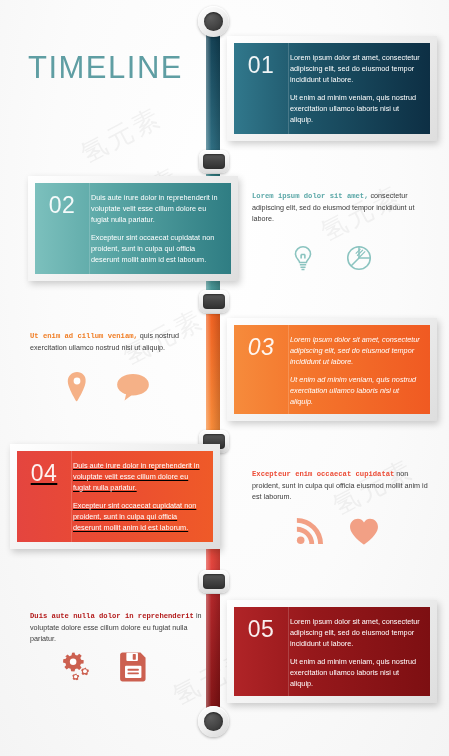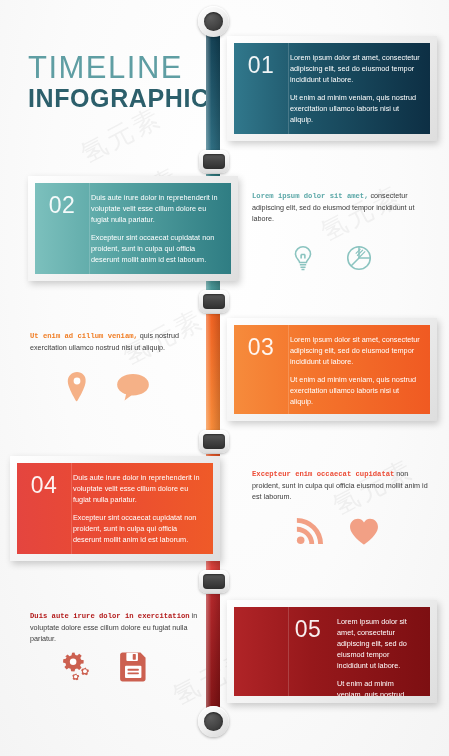--- a/index.html
+++ b/index.html
@@ -166,21 +166,20 @@
 
   <div class="wm" style="left:78px;  top:118px;">氢元素</div>
   <div class="wm" style="left:96px;  top:178px;">氢元素</div>
   <div class="wm" style="left:318px; top:196px;">氢元素</div>
   <div class="wm" style="left:120px; top:320px;">氢元素</div>
   <div class="wm" style="left:330px; top:470px;">氢元素</div>
   <div class="wm" style="left:170px; top:660px;">氢元素</div>
 
   <div id="title-block">
     <div id="title-main">TIMELINE</div>
-    <div id="title-sub">INFOGRAPHIC</div>
   </div>
 
   <div class="spine-seg" style="top:28px; height:128px; background:linear-gradient(to bottom,#0f3c50,#2d6e82);"></div>
   <div class="spine-seg" style="top:174px; height:122px; background:linear-gradient(to bottom,#2f7d83,#4a9a9a);"></div>
   <div class="spine-seg" style="top:314px; height:122px; background:linear-gradient(to bottom,#f0601f,#f78b37);"></div>
   <div class="spine-seg" style="top:454px; height:122px; background:linear-gradient(to bottom,#ee5a28,#e03f3c);"></div>
   <div class="spine-seg" style="top:594px; height:118px; background:linear-gradient(to bottom,#b22427,#7e1012);"></div>
 
   <div class="cap" style="top:6px;">
     <div class="inner"></div>
@@ -234,21 +233,21 @@
       <path d="M14 12.3v4.2M18 12.3v4.2M14 12.3h4"></path>
     </svg>
     <svg width="30" height="30" viewBox="0 0 32 32" fill="none" stroke="#8bc4c0" stroke-width="1.7">
       <circle cx="16" cy="16" r="12"></circle>
       <path d="M16 16 L16 4 M16 16 L28 16 M16 16 L7.5 24.5"></path>
       <path d="M17.6 6.2 L12.5 11.3 M20.2 7.4 L14 13.6 M22.6 9 L15.6 16" stroke-width="1.3"></path>
     </svg>
   </div>
 
   <div class="panel-frame" style="left:227px; top:318px; width:210px; height:103px;">
-    <div class="panel-body" style="background:linear-gradient(to right,#f68b3c 0%,#f4752c 38%,#f05a22 100%);">
+    <div class="panel-body" style="background:linear-gradient(to right,#f68b3c 0%,#f4752c 38%,#f05a22 100%);font-style:italic;">
       <div class="divider"></div>
       <div class="panel-num">03</div>
       <div class="panel-text">
         <p>Lorem ipsum dolor sit amet, consectetur adipiscing elit, sed do eiusmod tempor incididunt ut labore.</p>
         <p>Ut enim ad minim veniam, quis nostrud exercitation ullamco laboris nisi ut aliquip.</p>
       </div>
     </div>
   </div>
 
   <div class="blurb" style="left:30px; top:330px; width:180px;">
@@ -258,21 +257,21 @@
     <svg width="26" height="30" viewBox="0 0 24 30" fill="#f5b187">
       <path d="M12 0C6.9 0 2.8 4.1 2.8 9.2c0 6.5 8 19.3 8.5 19.9.2.3.6.3.8 0 .5-.6 8.5-13.4 8.5-19.9C21.2 4.1 17.1 0 12 0z"></path>
       <circle cx="12" cy="9" r="3.4" fill="#ffffff"></circle>
     </svg>
     <svg width="34" height="28" viewBox="0 0 36 30" fill="#f5b187">
       <ellipse cx="18" cy="12.5" rx="17" ry="11.5"></ellipse>
       <path d="M11 21 L9 29.5 L17.5 23z"></path>
     </svg>
   </div>
 
-  <div class="panel-frame" style="left:10px; top:456px; width:210px; height:105px;">
+  <div class="panel-frame" style="left:10px; top:444px; width:210px; height:105px;text-decoration:underline;">
     <div class="panel-body" style="background:linear-gradient(to right,#e4453f 0%,#ea4b33 42%,#ef5a28 100%);">
       <div class="divider"></div>
       <div class="panel-num">04</div>
       <div class="panel-text">
         <p>Duis aute irure dolor in reprehenderit in voluptate velit esse cillum dolore eu fugiat nulla pariatur.</p>
         <p>Excepteur sint occaecat cupidatat non proident, sunt in culpa qui officia deserunt mollit anim id est laborum.</p>
       </div>
     </div>
   </div>
 
@@ -284,32 +283,32 @@
       <circle cx="5.2" cy="24.8" r="4.2"></circle>
       <path d="M1 15.2a13.8 13.8 0 0 1 13.8 13.8h5.4A19.2 19.2 0 0 0 1 9.8z"></path>
       <path d="M1 5.4A23.6 23.6 0 0 1 24.6 29H30A29 29 0 0 0 1 0z"></path>
     </svg>
     <svg width="30" height="27" viewBox="0 0 32 29" fill="#f2a085">
       <path d="M16 28.5S1 18.8 1 9.6C1 4.6 4.9.9 9.5.9c3 0 5.3 1.6 6.5 3.9C17.2 2.5 19.5.9 22.5.9 27.1.9 31 4.6 31 9.6c0 9.2-15 18.9-15 18.9z"></path>
     </svg>
   </div>
 
   <div class="panel-frame" style="left:227px; top:600px; width:210px; height:103px;">
-    <div class="panel-body" style="background:linear-gradient(to right,#b02427 0%,#96181b 40%,#7d0f12 100%);padding-left:47px;">
+    <div class="panel-body" style="background:linear-gradient(to right,#b02427 0%,#96181b 40%,#7d0f12 100%);">
       <div class="divider"></div>
       <div class="panel-num">05</div>
       <div class="panel-text">
         <p>Lorem ipsum dolor sit amet, consectetur adipiscing elit, sed do eiusmod tempor incididunt ut labore.</p>
         <p>Ut enim ad minim veniam, quis nostrud exercitation ullamco laboris nisi ut aliquip.</p>
       </div>
     </div>
   </div>
 
   <div class="blurb" style="left:30px; top:610px; width:180px;">
-    <span class="hl" style="color:#b31b1b;">Duis aute irure dolor in exercitation</span><span> in voluptate dolore esse cillum dolore eu fugiat nulla pariatur.</span>
+    <span class="hl" style="color:#b31b1b;">Duis aute nulla dolor in reprehenderit</span><span> in voluptate dolore esse cillum dolore eu fugiat nulla pariatur.</span>
   </div>
   <div class="icon-row" style="left:62px; top:652px;">
     <svg width="32" height="30" viewBox="0 0 34 32" fill="#cc6050">
       <path d="M13.2 0.5l1 2.6a8.8 8.8 0 0 1 2 .5l2.1-1.8 2.6 2.3-1.5 2.3c.4.6.7 1.2.9 1.9l2.8.5-.2 3.5-2.8.3c-.2.7-.5 1.3-.9 1.9l1.6 2.3-2.5 2.4-2.2-1.7c-.6.3-1.3.5-2 .6l-.9 2.7-3.5-.2-.6-2.7a8.8 8.8 0 0 1-2-.8l-2.3 1.6-2.3-2.6 1.8-2.1a8.8 8.8 0 0 1-.6-2l-2.7-.8.3-3.5 2.7-.5c.2-.7.5-1.3.9-1.9L3.3 4.9 5.9 2.6 8 4.4c.6-.3 1.3-.6 2-.7l.7-2.8z"></path>
       <circle cx="11.8" cy="10.3" r="3.5" fill="#ffffff"></circle>
       <path d="M25.3 16.6l.8 1.9 2 .1.6 1.9-1.5 1.3.3 2-1.7 1.1-1.7-1.1-1.9.8-1.4-1.5.6-1.9-1.1-1.7 1.1-1.7 2-.2z"></path>
       <circle cx="24.4" cy="20.4" r="2" fill="#ffffff"></circle>
       <path d="M15.2 22.9l.7 1.6h1.8l.6 1.7-1.3 1.2.3 1.8-1.5 1-1.5-1-1.7.7-1.3-1.3.6-1.7-1-1.5 1-1.5 1.8-.2z"></path>
       <circle cx="14.5" cy="26.3" r="1.8" fill="#ffffff"></circle>
     </svg>

